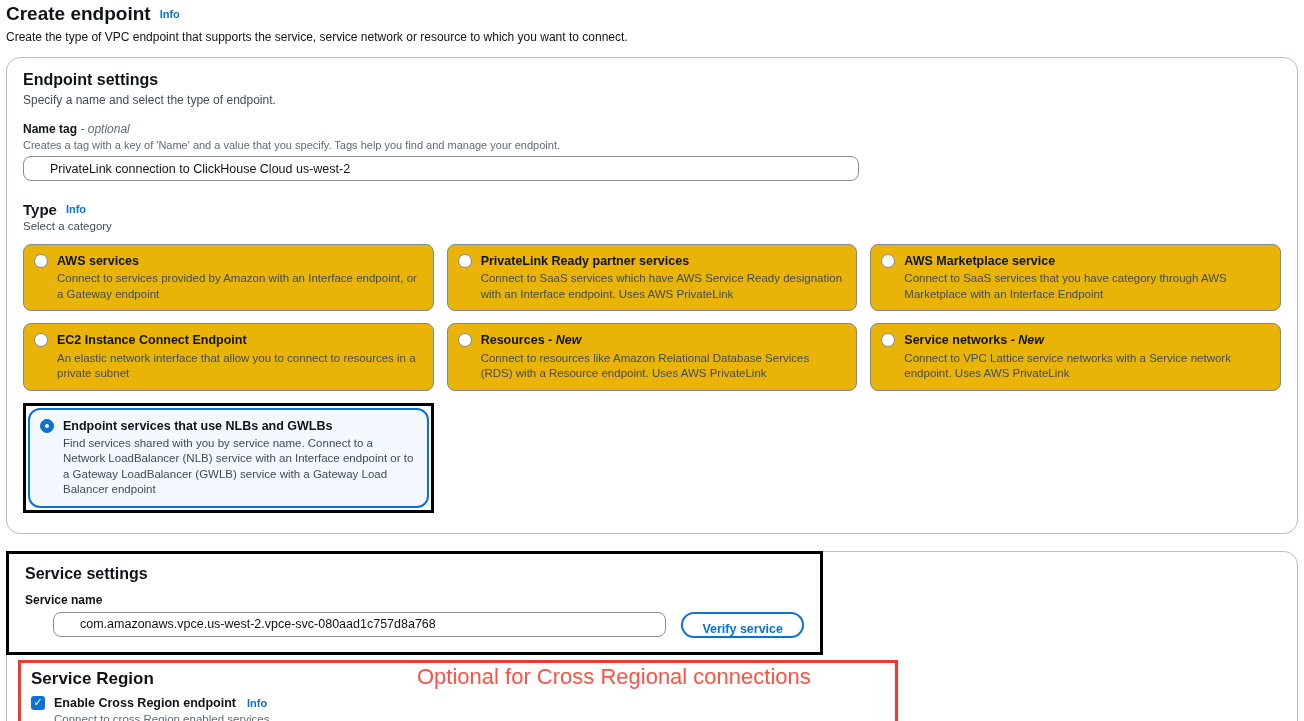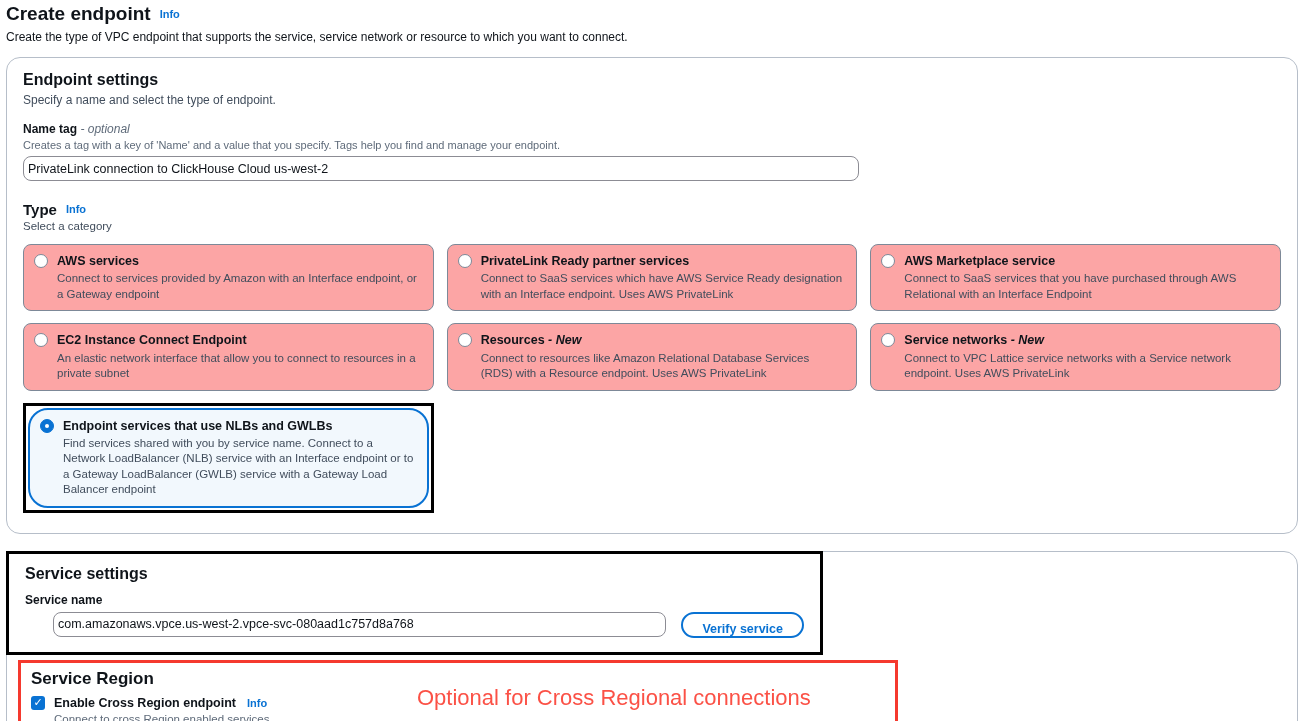--- a/index.html
+++ b/index.html
@@ -37,42 +37,42 @@
   .panel-2{margin-top:17px;position:relative;padding-bottom:15px;}
 
   .section-heading{font-size:16px;font-weight:700;line-height:20px;}
   .section-desc{font-size:12px;color:var(--sub);margin-top:3px;}
 
   .field-label{font-size:12px;font-weight:700;margin-top:15px;}
   .optional{font-weight:400;font-style:italic;color:var(--muted);}
   .constraint{font-size:11px;color:var(--muted);margin-top:3px;}
 
   .text-input{
-    display:block;width:836px;height:25px;margin-top:5px;padding:2px 4px;
+    display:block;width:836px;height:25px;margin-top:5px;padding:2px 26px;
     border:1px solid var(--input-border);border-radius:8px;
     font-size:12.5px;font-family:inherit;color:var(--ink);background:#fff;
   }
 
   .type-heading{font-size:15px;font-weight:700;margin-top:20px;}
   .type-desc{font-size:11.5px;color:var(--sub);margin-top:2px;}
 
   
   .tiles{display:grid;grid-template-columns:repeat(3,1fr);column-gap:13px;row-gap:12px;margin-top:12px;}
   .tile{
-    border:1px solid var(--tile-border);border-radius:8px;background:#fca5a5;
+    border:1px solid var(--tile-border);border-radius:8px;background:#eab308;
     padding:8px 12px 8px 10px;display:flex;gap:9px;align-items:flex-start;cursor:pointer;
   }
   .tile-title{font-size:12.5px;font-weight:700;line-height:1.3;}
   .tile-suffix{font-style:italic;}
   .tile-desc{font-size:11.5px;color:var(--sub);margin-top:2px;line-height:1.35;}
   .radio{width:14px;height:14px;border:1px solid var(--tile-border);border-radius:50%;flex:none;margin-top:1px;background:#fff;position:relative;}
   .radio.checked{background:var(--link);border-color:var(--link);}
   .radio.checked::after{content:"";position:absolute;left:4px;top:4px;width:4px;height:4px;border-radius:50%;background:#fff;}
   .selected-wrap{grid-column:1;border:3px solid #000;padding:2px;}
-  .selected-wrap .tile{border:2px solid var(--link);background:var(--sel-bg);border-radius:20px;}
+  .selected-wrap .tile{border:2px solid var(--link);background:var(--sel-bg);border-radius:12px;}
 
   
   .black-box{
     border:3px solid #000;width:817px;margin:-1px 0 0 -1px;
     padding:10px 16px 14px 16px;background:#fff;
   }
   .input-row{display:flex;gap:15px;margin-top:5px;margin-left:28px;}
   .input-row .text-input{margin-top:0;}
   .verify-btn{
     border:2px solid var(--link);color:var(--link);background:#fff;
@@ -87,21 +87,21 @@
   }
   .sr-label{font-size:17px;font-weight:700;}
   .cb-row{display:flex;align-items:center;gap:9px;margin-top:7px;}
   .checkbox{
     width:14px;height:14px;background:var(--link);border-radius:3px;flex:none;
     color:#fff;font-size:11px;font-weight:700;display:flex;align-items:center;justify-content:center;line-height:1;cursor:pointer;
   }
   .cb-label{font-size:12.5px;font-weight:700;}
   .cb-desc{font-size:11.5px;color:var(--muted);margin:3px 0 0 23px;}
   .annotation-text{
-    position:absolute;left:396px;top:22px;white-space:nowrap;
+    position:absolute;left:396px;top:1px;white-space:nowrap;
     font-size:22px;color:var(--anno-red-text);
   }
 </style>
 </head>
 <body>
 
 <div class="page">
 
   <div>
     <h1 class="page-title">Create endpoint</h1><span class="info-link">Info</span>
@@ -139,21 +139,21 @@
         <div>
           <div class="tile-title">PrivateLink Ready partner services</div>
           <div class="tile-desc">Connect to SaaS services which have AWS Service Ready designation with an Interface endpoint. Uses AWS PrivateLink</div>
         </div>
       </div>
 
       <div class="tile">
         <span class="radio"></span>
         <div>
           <div class="tile-title">AWS Marketplace service</div>
-          <div class="tile-desc">Connect to SaaS services that you have purchased through AWS Relational with an Interface Endpoint</div>
+          <div class="tile-desc">Connect to SaaS services that you have category through AWS Marketplace with an Interface Endpoint</div>
         </div>
       </div>
 
       <div class="tile">
         <span class="radio"></span>
         <div>
           <div class="tile-title">EC2 Instance Connect Endpoint</div>
           <div class="tile-desc">An elastic network interface that allow you to connect to resources in a private subnet</div>
         </div>
       </div>

